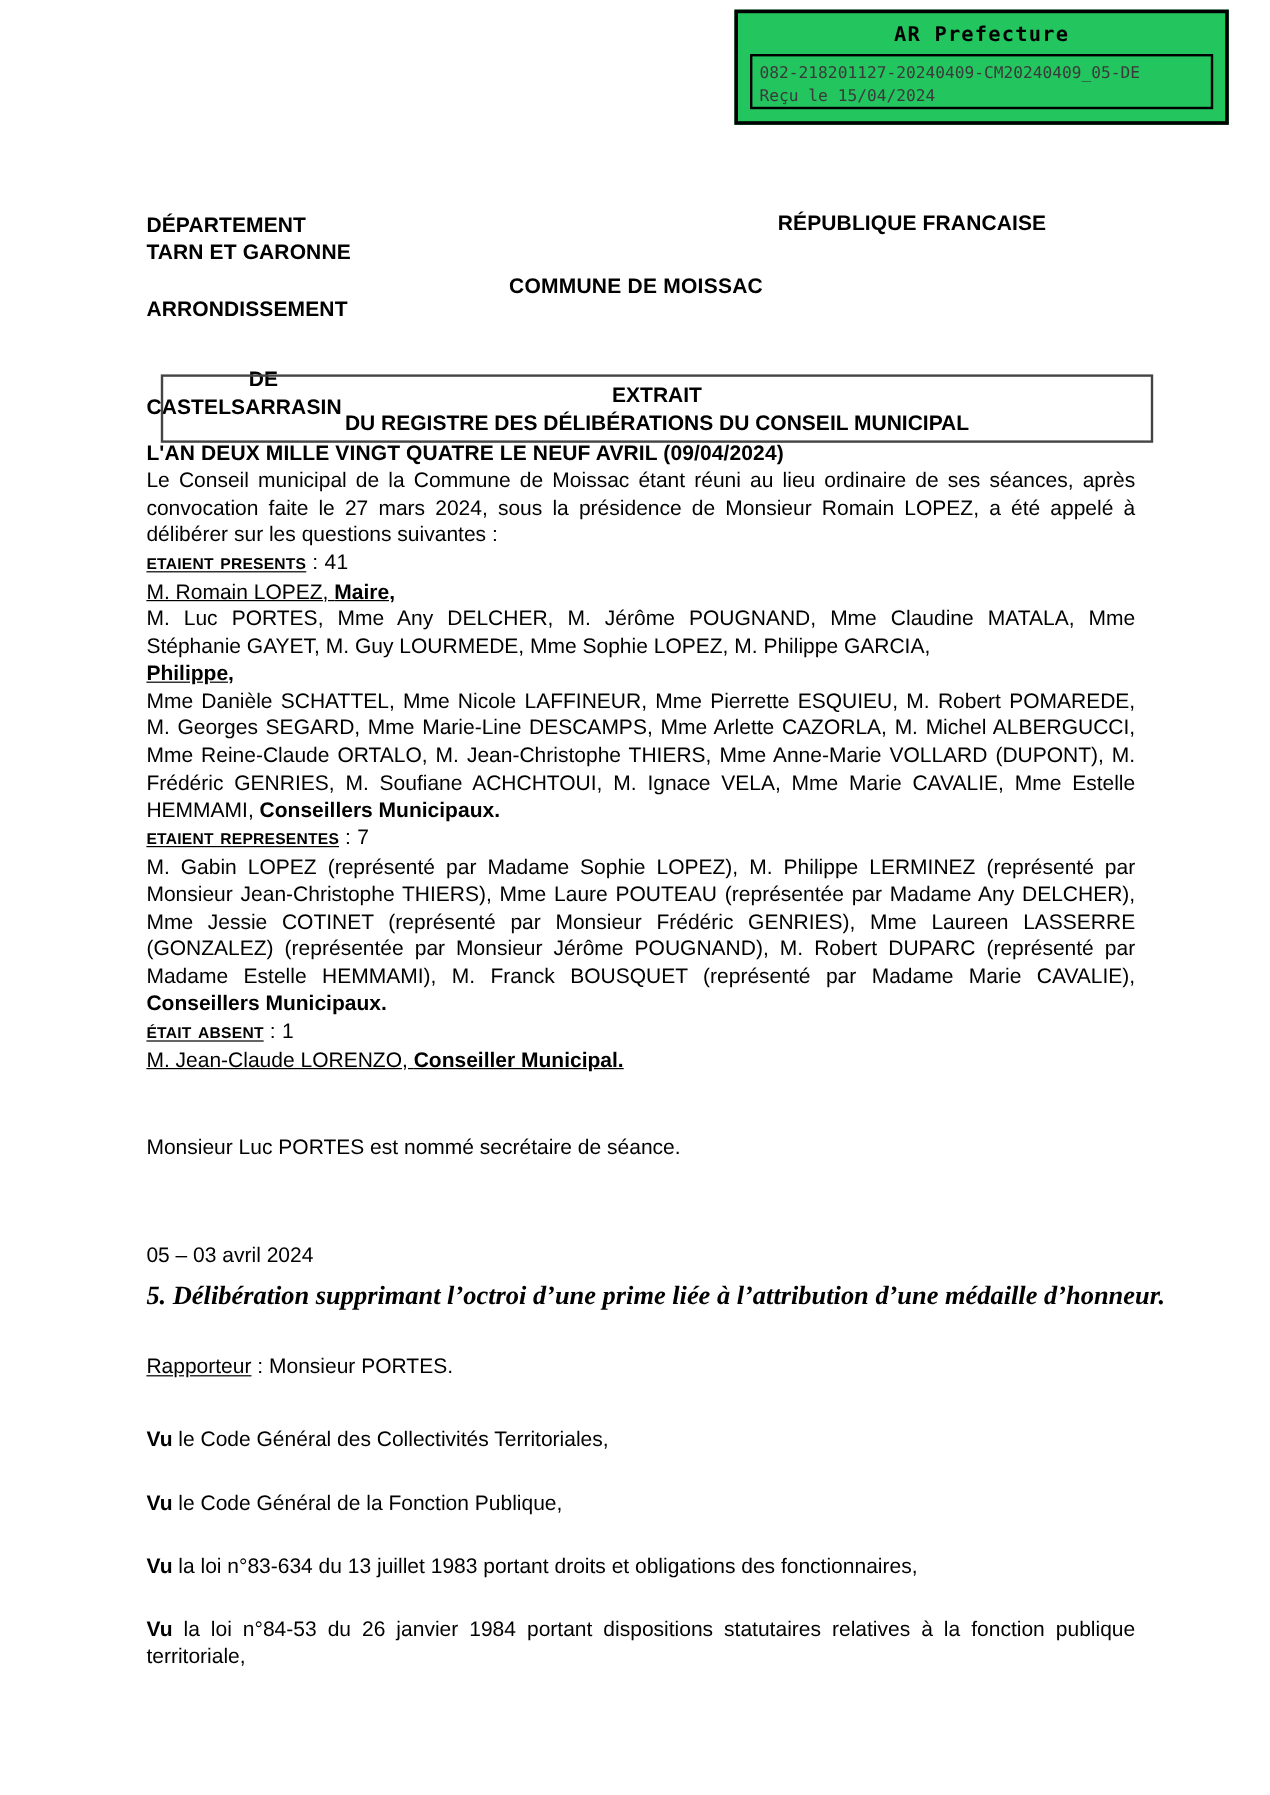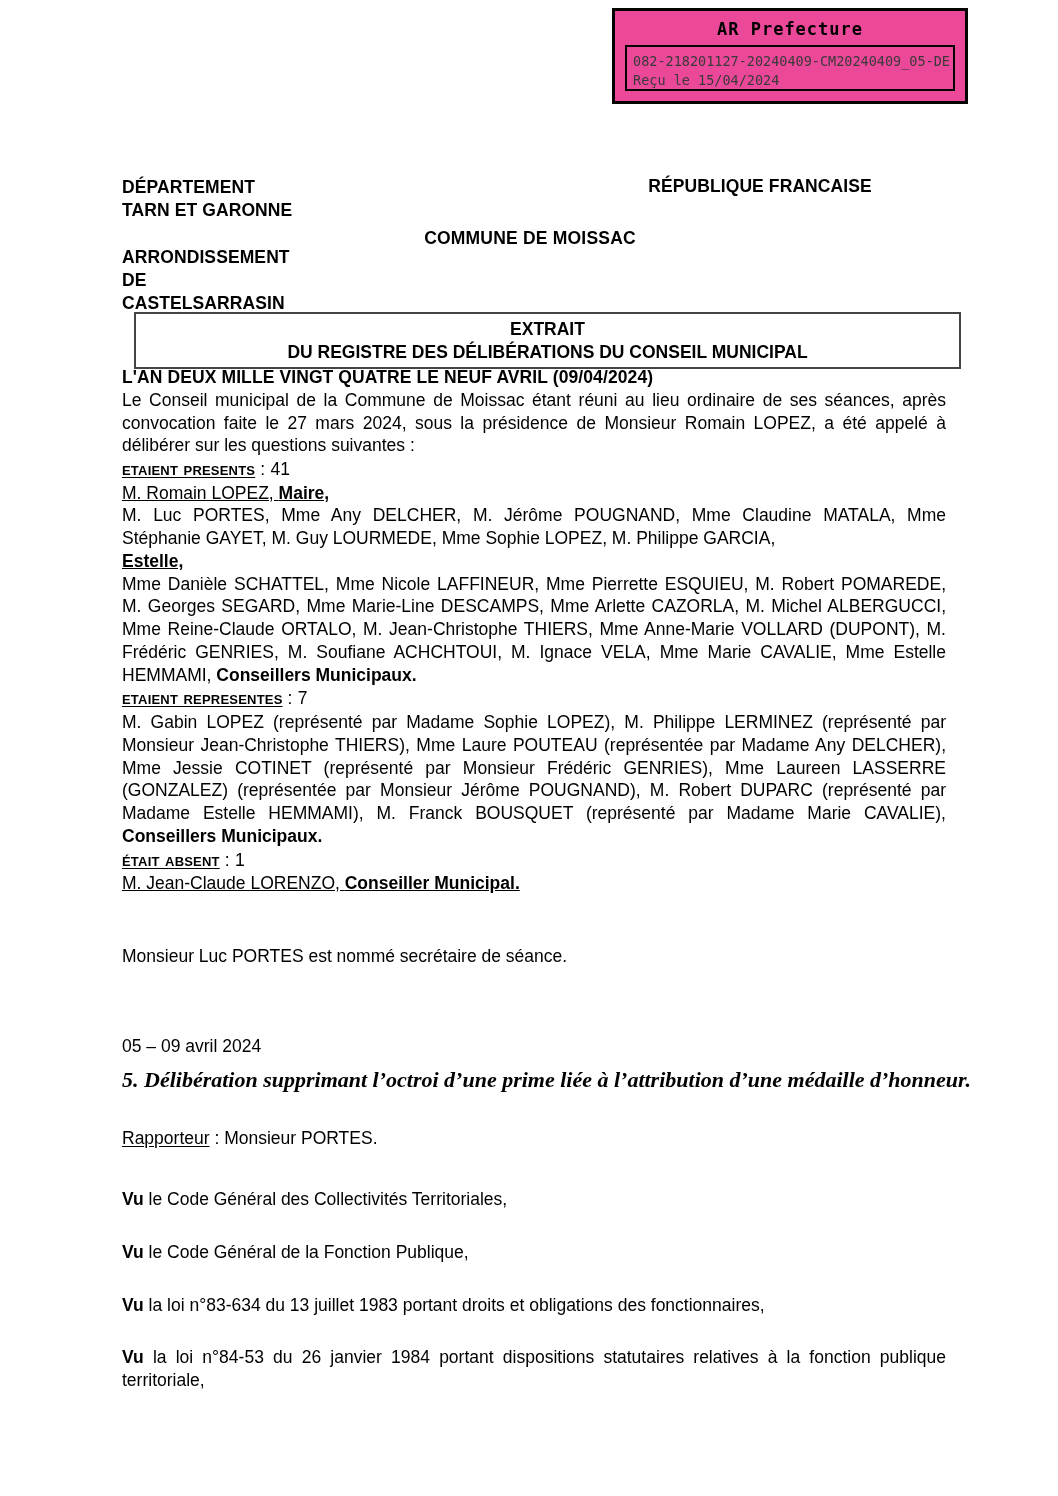--- a/index.html
+++ b/index.html
@@ -14,24 +14,24 @@
     font-family: "Liberation Sans", sans-serif;
     color: #000000;
     overflow: hidden;
   }
 
   
   .stamp {
     position: absolute;
     left: 612px;
     top: 8px;
-    width: 356px;
+    width: 412px;
     box-sizing: border-box;
     border: 3px solid #000;
-    background: #ec4899;
+    background: #22c55e;
     padding: 6px 10px 10px 10px;
   }
   .stamp-title {
     font-family: "DejaVu Sans Mono", monospace;
     font-weight: bold;
     font-size: 17px;
     text-align: center;
     letter-spacing: 1px;
     margin: 2px 0 6px 0;
     line-height: 1.2;
@@ -66,21 +66,21 @@
   .hdr-left {
     position: absolute;
     left: 122px;
     top: 0;
     width: 330px;
     font-weight: bold;
     font-size: 17.5px;
     line-height: 1.32;
     letter-spacing: 0.1px;
   }
-  .hdr-left .ctr { text-align: left; width: 195px; }
+  .hdr-left .ctr { text-align: center; width: 195px; margin-top: 36px; }
   .hdr-right {
     position: absolute;
     left: 560px;
     top: 0;
     width: 400px;
     text-align: center;
     font-weight: bold;
     font-size: 17.5px;
     letter-spacing: 0.1px;
   }
@@ -241,36 +241,36 @@
 
     <div class="lead-title">L'AN DEUX MILLE VINGT QUATRE LE NEUF AVRIL (09/04/2024)</div>
 
     <p class="para">Le Conseil municipal de la Commune de Moissac étant réuni au lieu ordinaire de ses séances, après convocation faite le 27 mars 2024, sous la présidence de Monsieur Romain LOPEZ, a été appelé à délibérer sur les questions suivantes :</p>
 
     <div class="sc-head"><span class="u">Etaient Presents</span><span class="sc-count"> : </span><span class="sc-count">41</span></div>
 
     <div class="tight"><span>M. Romain LOPEZ, </span><span class="b">Maire,</span></div>
 
     <p class="roll">M. Luc PORTES, Mme Any DELCHER, M. Jérôme POUGNAND, Mme Claudine MATALA, Mme Stéphanie GAYET, M. Guy LOURMEDE, Mme Sophie LOPEZ, M. Philippe GARCIA,</p>
-    <div class="tight b">Estelle,</div>
+    <div class="tight b">Philippe,</div>
 
     <p class="roll"><span>Mme Danièle SCHATTEL, Mme Nicole LAFFINEUR, Mme Pierrette ESQUIEU, M. Robert POMAREDE, M. Georges SEGARD, Mme Marie-Line DESCAMPS, Mme Arlette CAZORLA, M. Michel ALBERGUCCI, Mme Reine-Claude ORTALO, M. Jean-Christophe THIERS, Mme Anne-Marie VOLLARD (DUPONT), M. Frédéric GENRIES, M. Soufiane ACHCHTOUI, M. Ignace VELA, Mme Marie CAVALIE, Mme Estelle HEMMAMI, </span><span class="b">Conseillers Municipaux.</span></p>
 
     <div class="sc-head"><span class="u">Etaient Representes</span><span class="sc-count"> : </span><span class="sc-count">7</span></div>
 
     <p class="roll"><span>M. Gabin LOPEZ (représenté par Madame Sophie LOPEZ), M. Philippe LERMINEZ (représenté par Monsieur Jean-Christophe THIERS), Mme Laure POUTEAU (représentée par Madame Any DELCHER), Mme Jessie COTINET (représenté par Monsieur Frédéric GENRIES), Mme Laureen LASSERRE (GONZALEZ) (représentée par Monsieur Jérôme POUGNAND), M. Robert DUPARC (représenté par Madame Estelle HEMMAMI), M. Franck BOUSQUET (représenté par Madame Marie CAVALIE), </span><span class="b">Conseillers Municipaux.</span></p>
 
     <div class="sc-head"><span class="u">Était Absent</span><span class="sc-count"> : </span><span class="sc-count">1</span></div>
 
     <div class="tight"><span>M. Jean-Claude LORENZO, </span><span class="b">Conseiller Municipal.</span></div>
   </div>
 
   <div class="secretary">Monsieur Luc PORTES est nommé secrétaire de séance.</div>
 
-  <div class="delib-date">05 – 09 avril 2024</div>
+  <div class="delib-date">05 – 03 avril 2024</div>
   <div class="delib-title">5. Délibération supprimant l’octroi d’une prime liée à l’attribution d’une médaille d’honneur.</div>
   <div class="rapporteur"><span class="u">Rapporteur</span><span> : Monsieur PORTES.</span></div>
 
   <div class="vu-block">
       <p class="vu"><span class="b">Vu</span><span> le Code Général des Collectivités Territoriales,</span></p>
       <p class="vu"><span class="b">Vu</span><span> le Code Général de la Fonction Publique,</span></p>
       <p class="vu"><span class="b">Vu</span><span> la loi n°83-634 du 13 juillet 1983 portant droits et obligations des fonctionnaires,</span></p>
       <p class="vu"><span class="b">Vu</span><span> la loi n°84-53 du 26 janvier 1984 portant dispositions statutaires relatives à la fonction publique territoriale,</span></p>
     </div>
 

